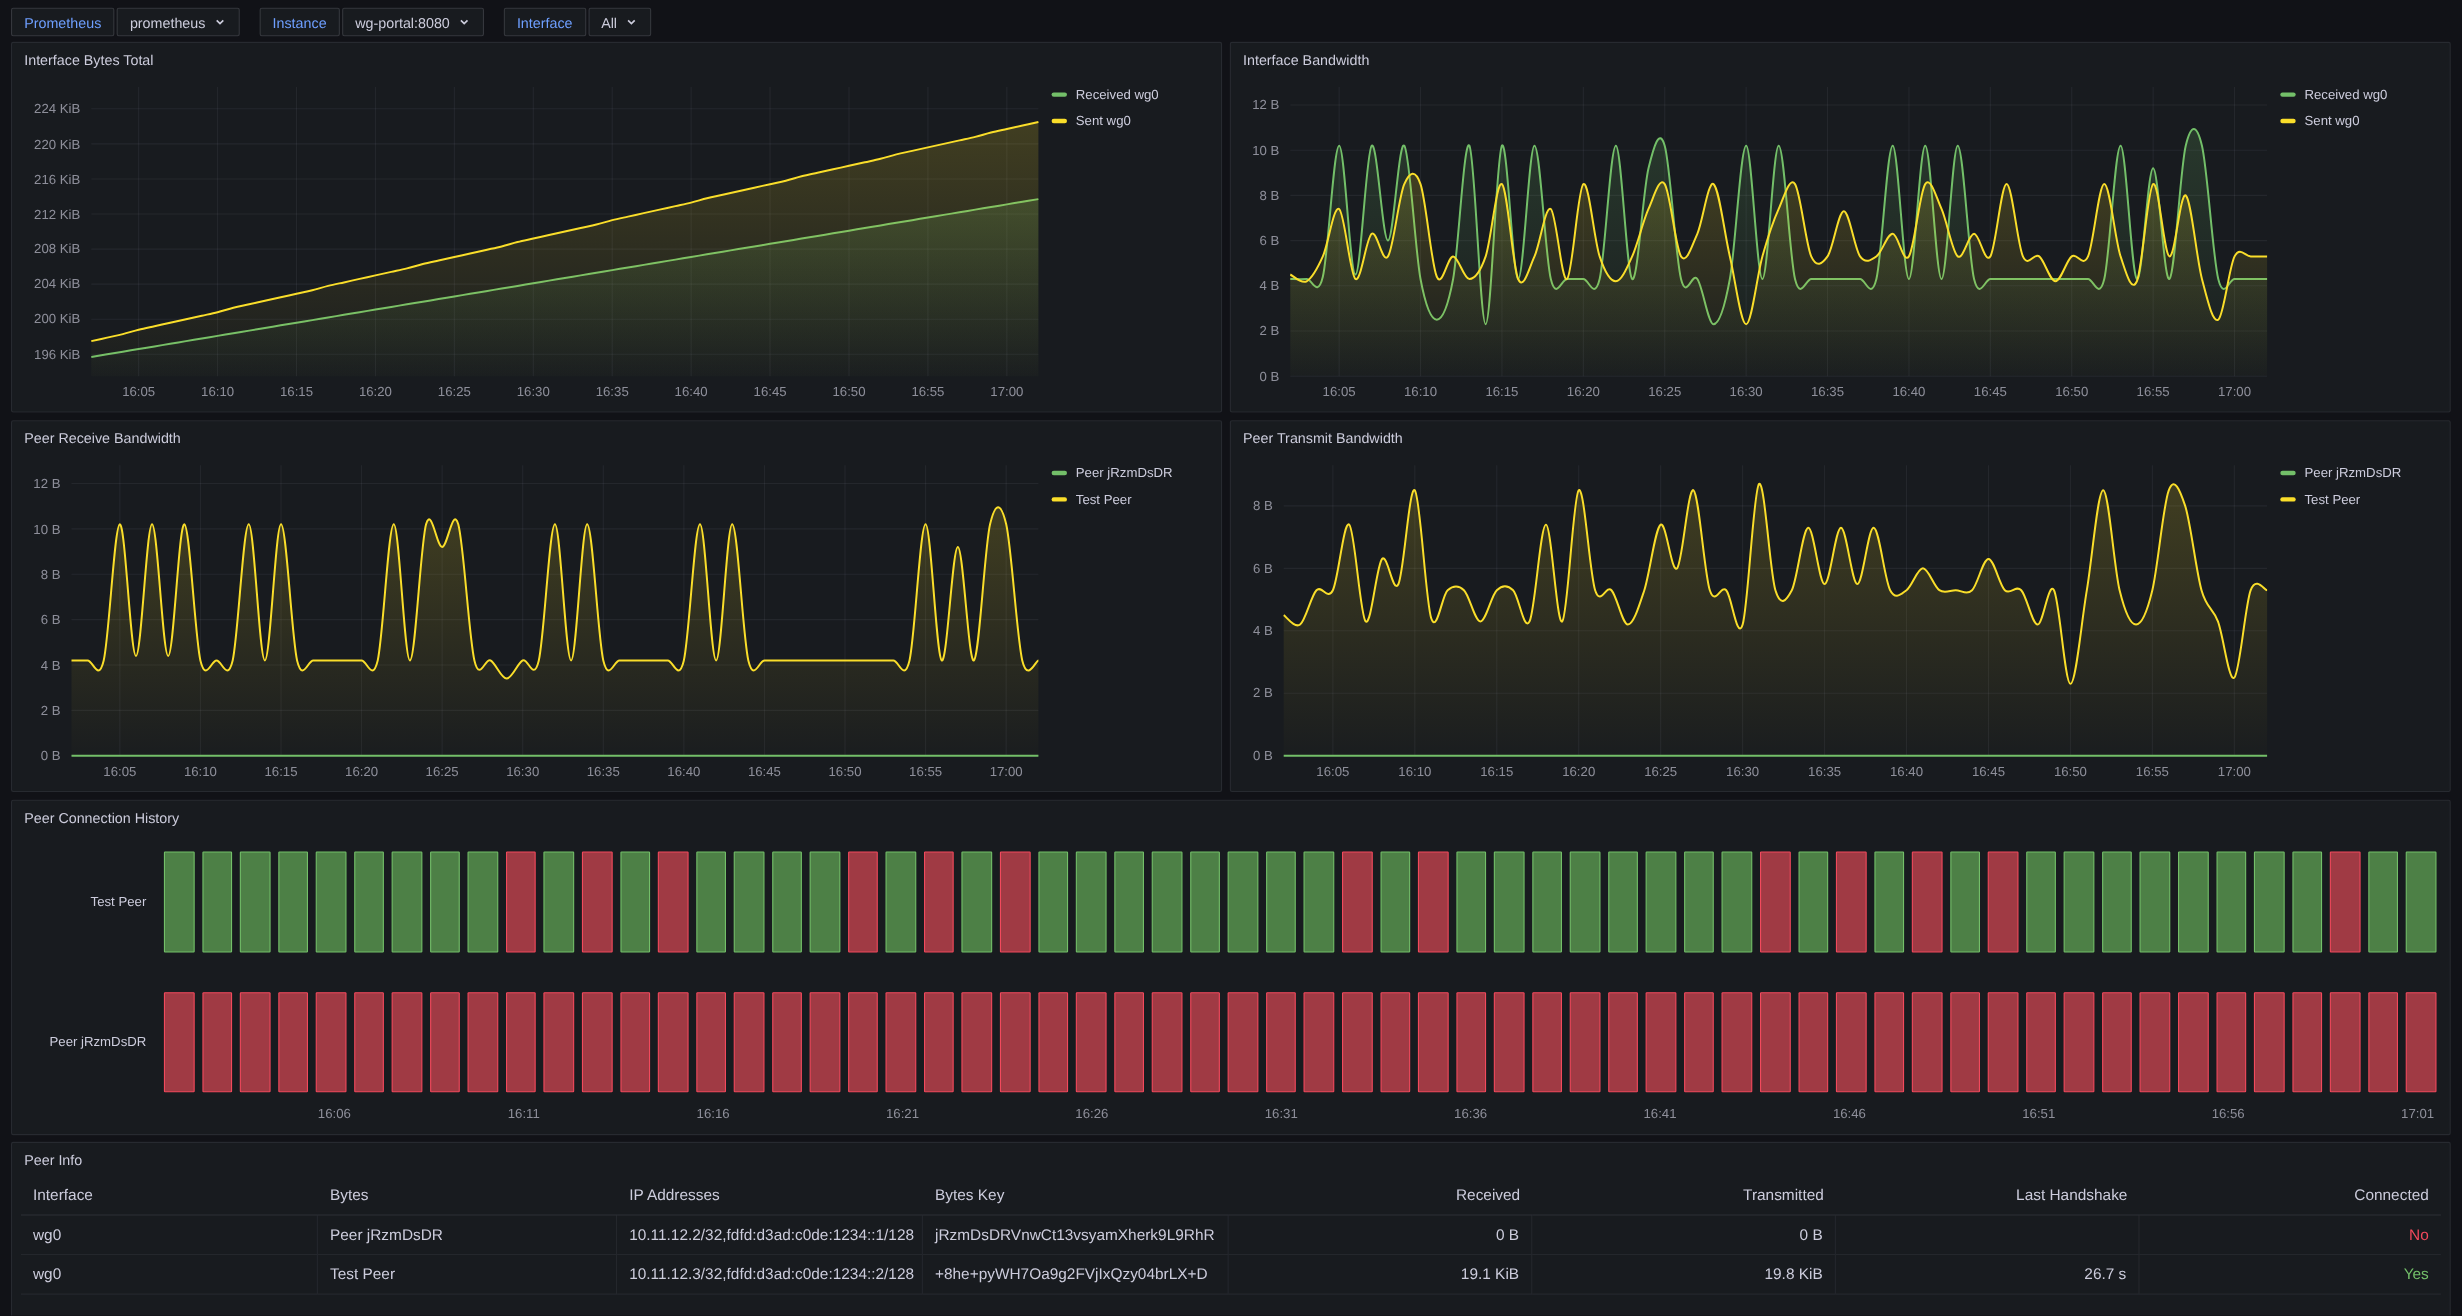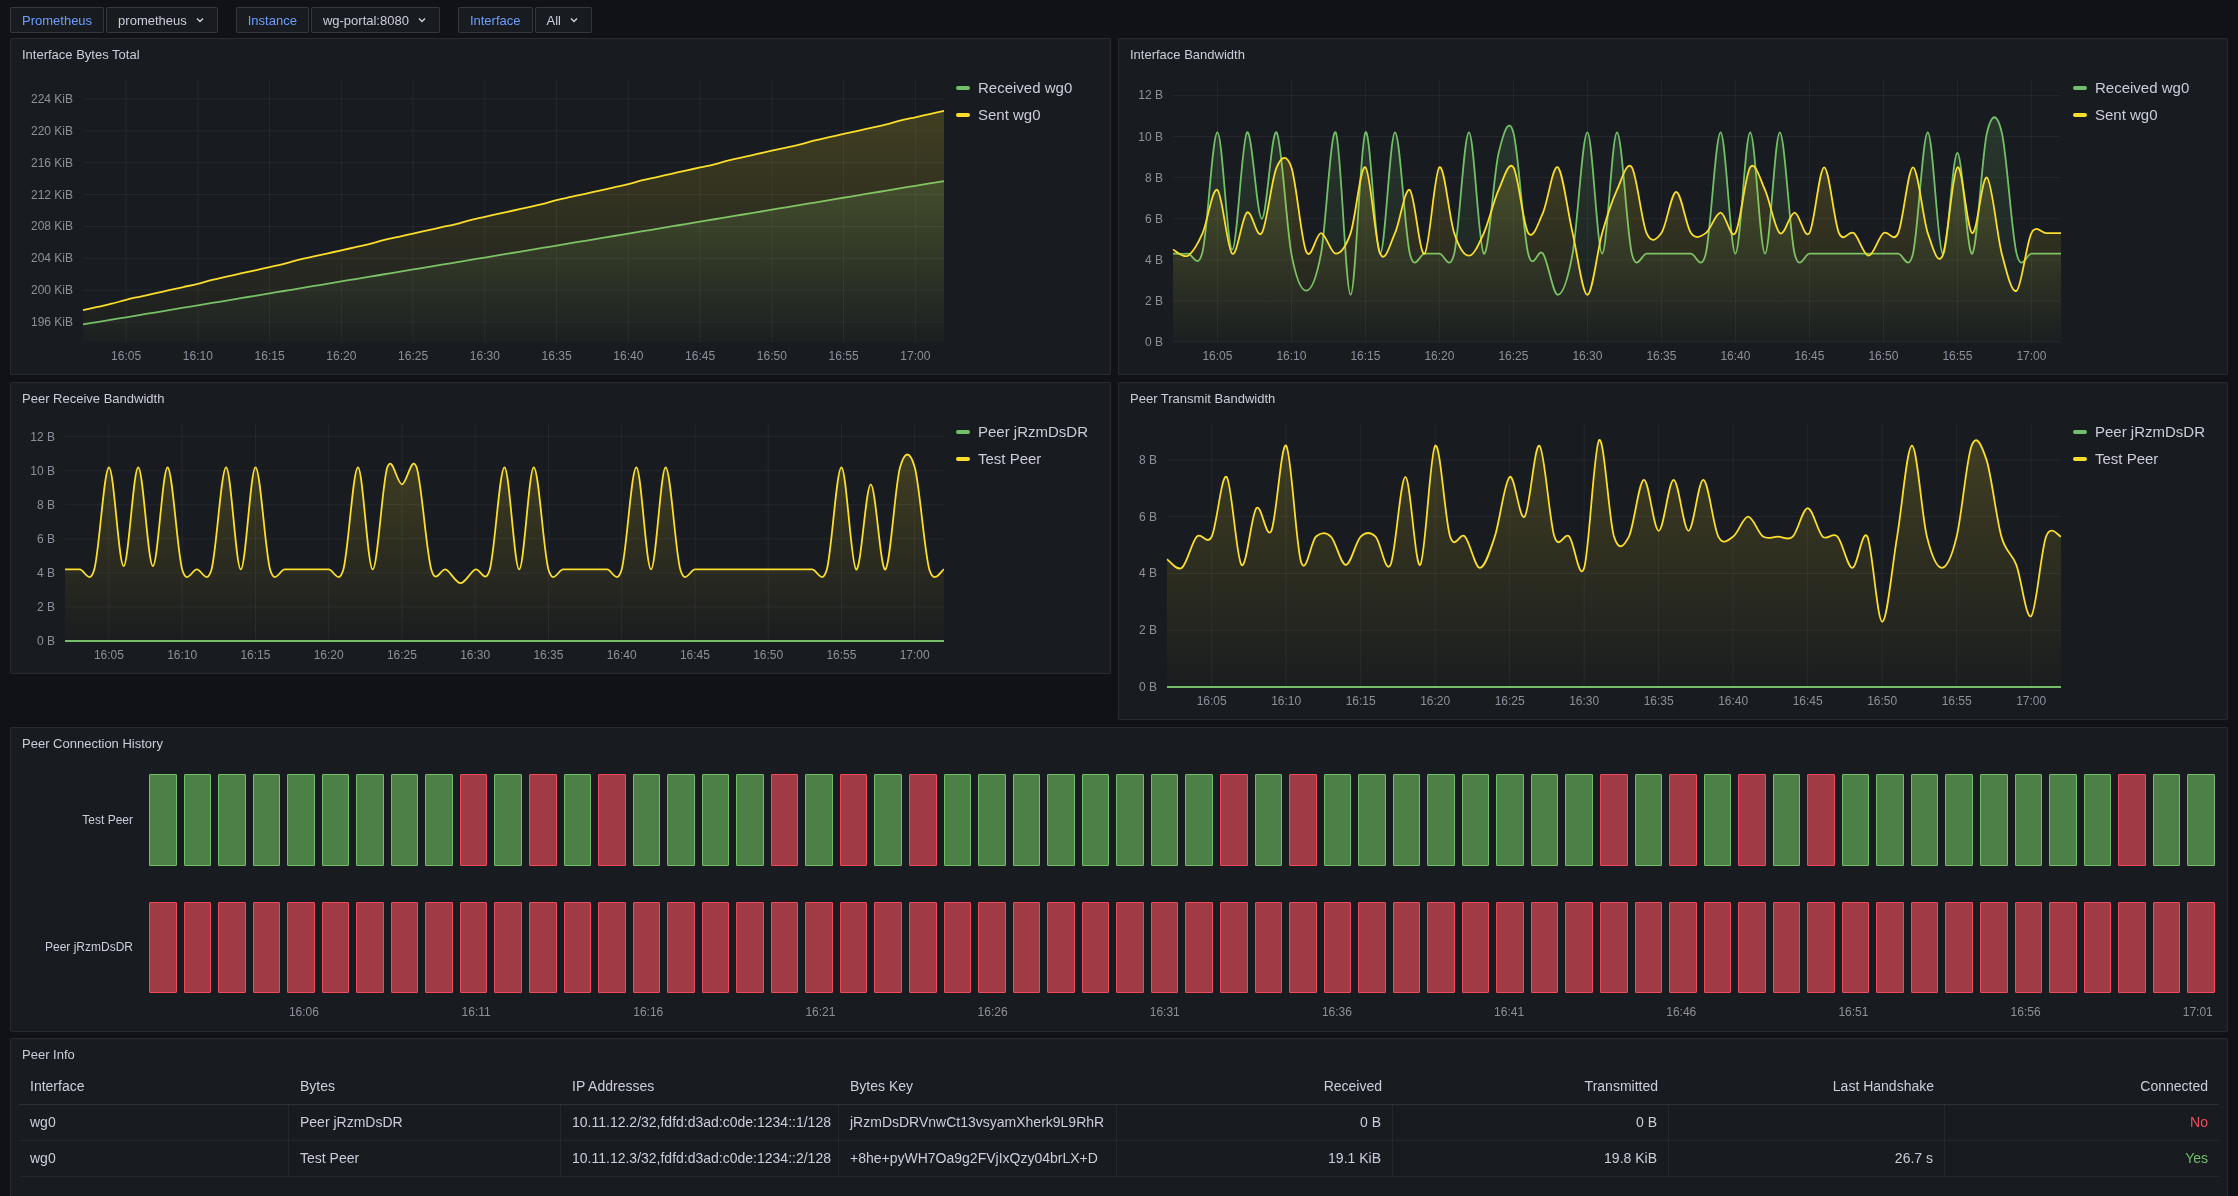--- a/index.html
+++ b/index.html
@@ -27,21 +27,21 @@
   
   .ts-body{position:absolute;left:8px;right:8px;top:28px;bottom:6px;display:flex;}
   .chart-area{flex:1;position:relative;}
   .plot{position:absolute;top:12px;bottom:26px;right:6px;}
   .plot svg{position:absolute;inset:0;width:100%;height:100%;overflow:visible;}
   .tick-y{position:absolute;right:calc(100% + 10px);transform:translateY(-50%);
     font-size:12px;color:rgba(204,204,220,0.65);white-space:nowrap;}
   .tick-x{position:absolute;top:calc(100% + 7px);transform:translateX(-50%);
     font-size:12px;color:rgba(204,204,220,0.65);white-space:nowrap;}
   .legend{width:152px;padding:12px 0 0 6px;box-sizing:border-box;}
-  .legend-item{display:flex;align-items:center;gap:8px;margin-bottom:10px;font-size:15px;
+  .legend-item{display:flex;align-items:center;gap:8px;margin-bottom:10px;font-size:12px;
     color:#ccccdc;cursor:pointer;}
   .swatch{width:14px;height:4px;border-radius:2px;flex:0 0 auto;}
 
   
   .sh-body{position:absolute;left:10px;right:12px;top:30px;bottom:8px;display:flex;flex-direction:column;}
   .sh-rows{flex:1;display:flex;flex-direction:column;gap:36px;padding:16px 0 12px 0;}
   .sh-row{flex:1;display:flex;}
   .sh-name{width:112px;display:flex;align-items:center;justify-content:flex-end;
     padding-right:16px;font-size:12px;color:#ccccdc;flex:0 0 auto;}
   .sh-bars{flex:1;display:flex;gap:7px;}
@@ -240,21 +240,21 @@
             <span class="swatch" style="background: rgb(115, 191, 105);"></span>
             <span>Received wg0</span>
           </div>
           <div class="legend-item">
             <span class="swatch" style="background: rgb(250, 222, 42);"></span>
             <span>Sent wg0</span>
           </div>
         </div>
       </div>
     </div>
-  <div class="panel" id="p3" style="left:10px;top:344px;width:1101px;height:292px">
+  <div class="panel" id="p3" style="left:10px;top:344px;width:1101px;height:338px">
     <h2>Peer Receive Bandwidth</h2>
   <div class="ts-body">
         <div class="chart-area">
           <div class="plot" style="left: 46px;">
             <svg viewBox="0 0 1000 1000" preserveAspectRatio="none">
               <defs>
                 <linearGradient id="g2-0" x1="0" y1="0" x2="0" y2="1">
                   <stop offset="0" stop-color="#73bf69" stop-opacity="0.18"></stop>
                   <stop offset="1" stop-color="#73bf69" stop-opacity="0.01"></stop>
                 </linearGradient>

